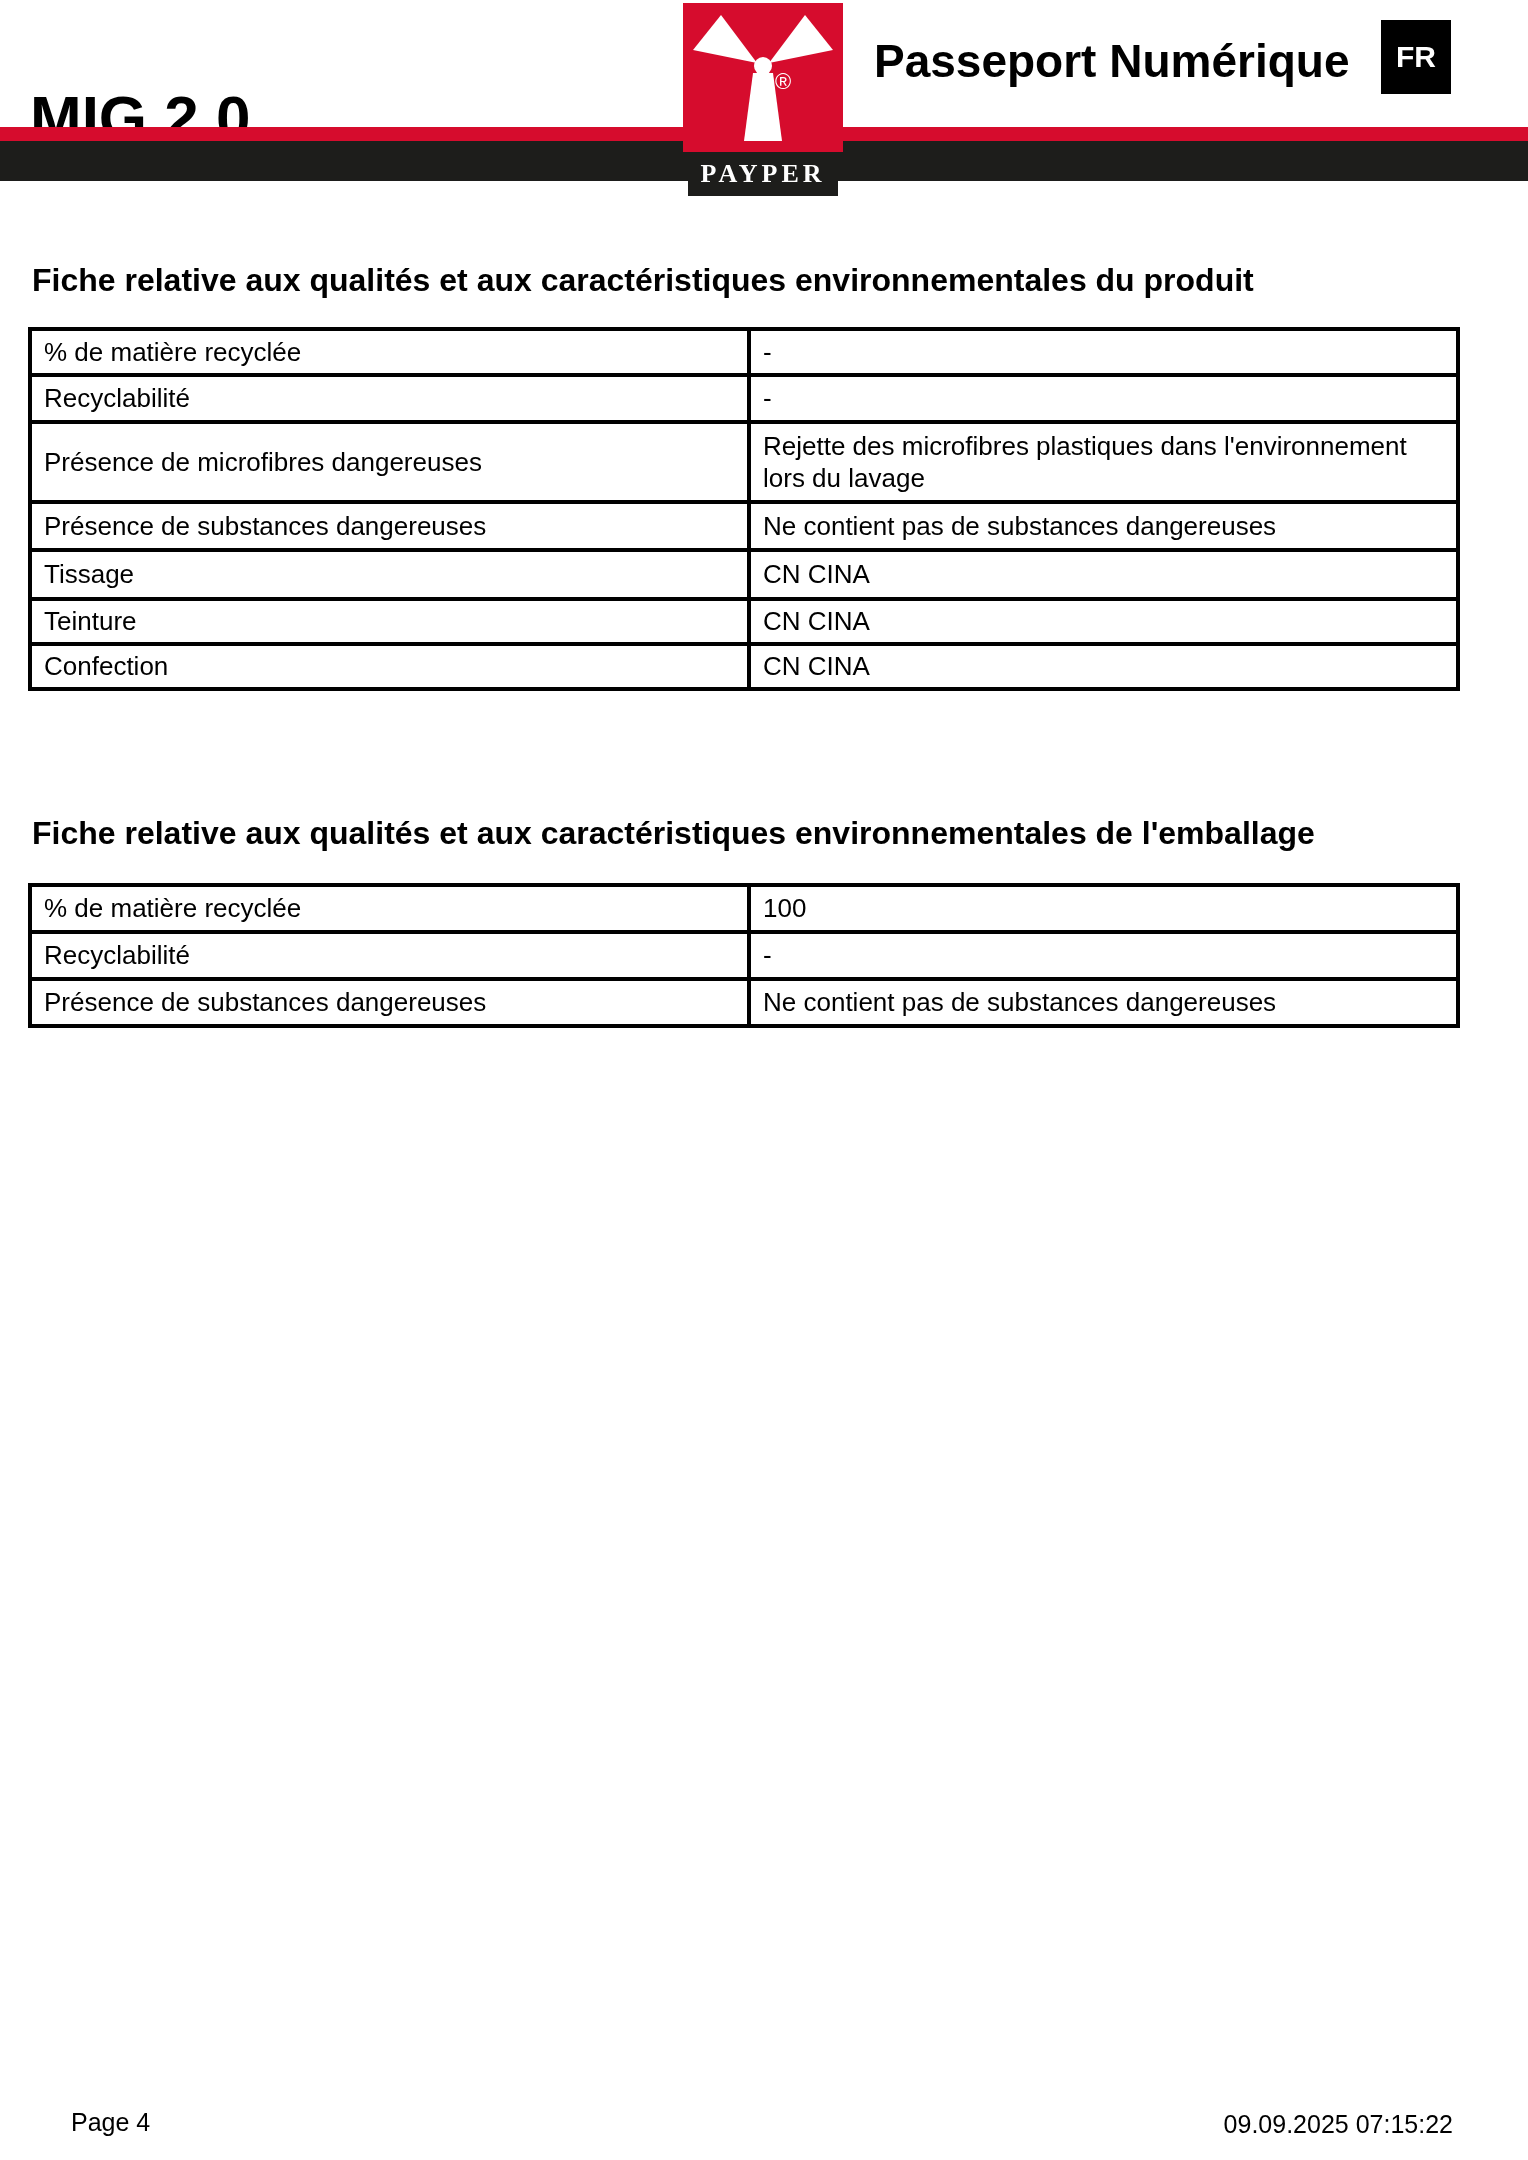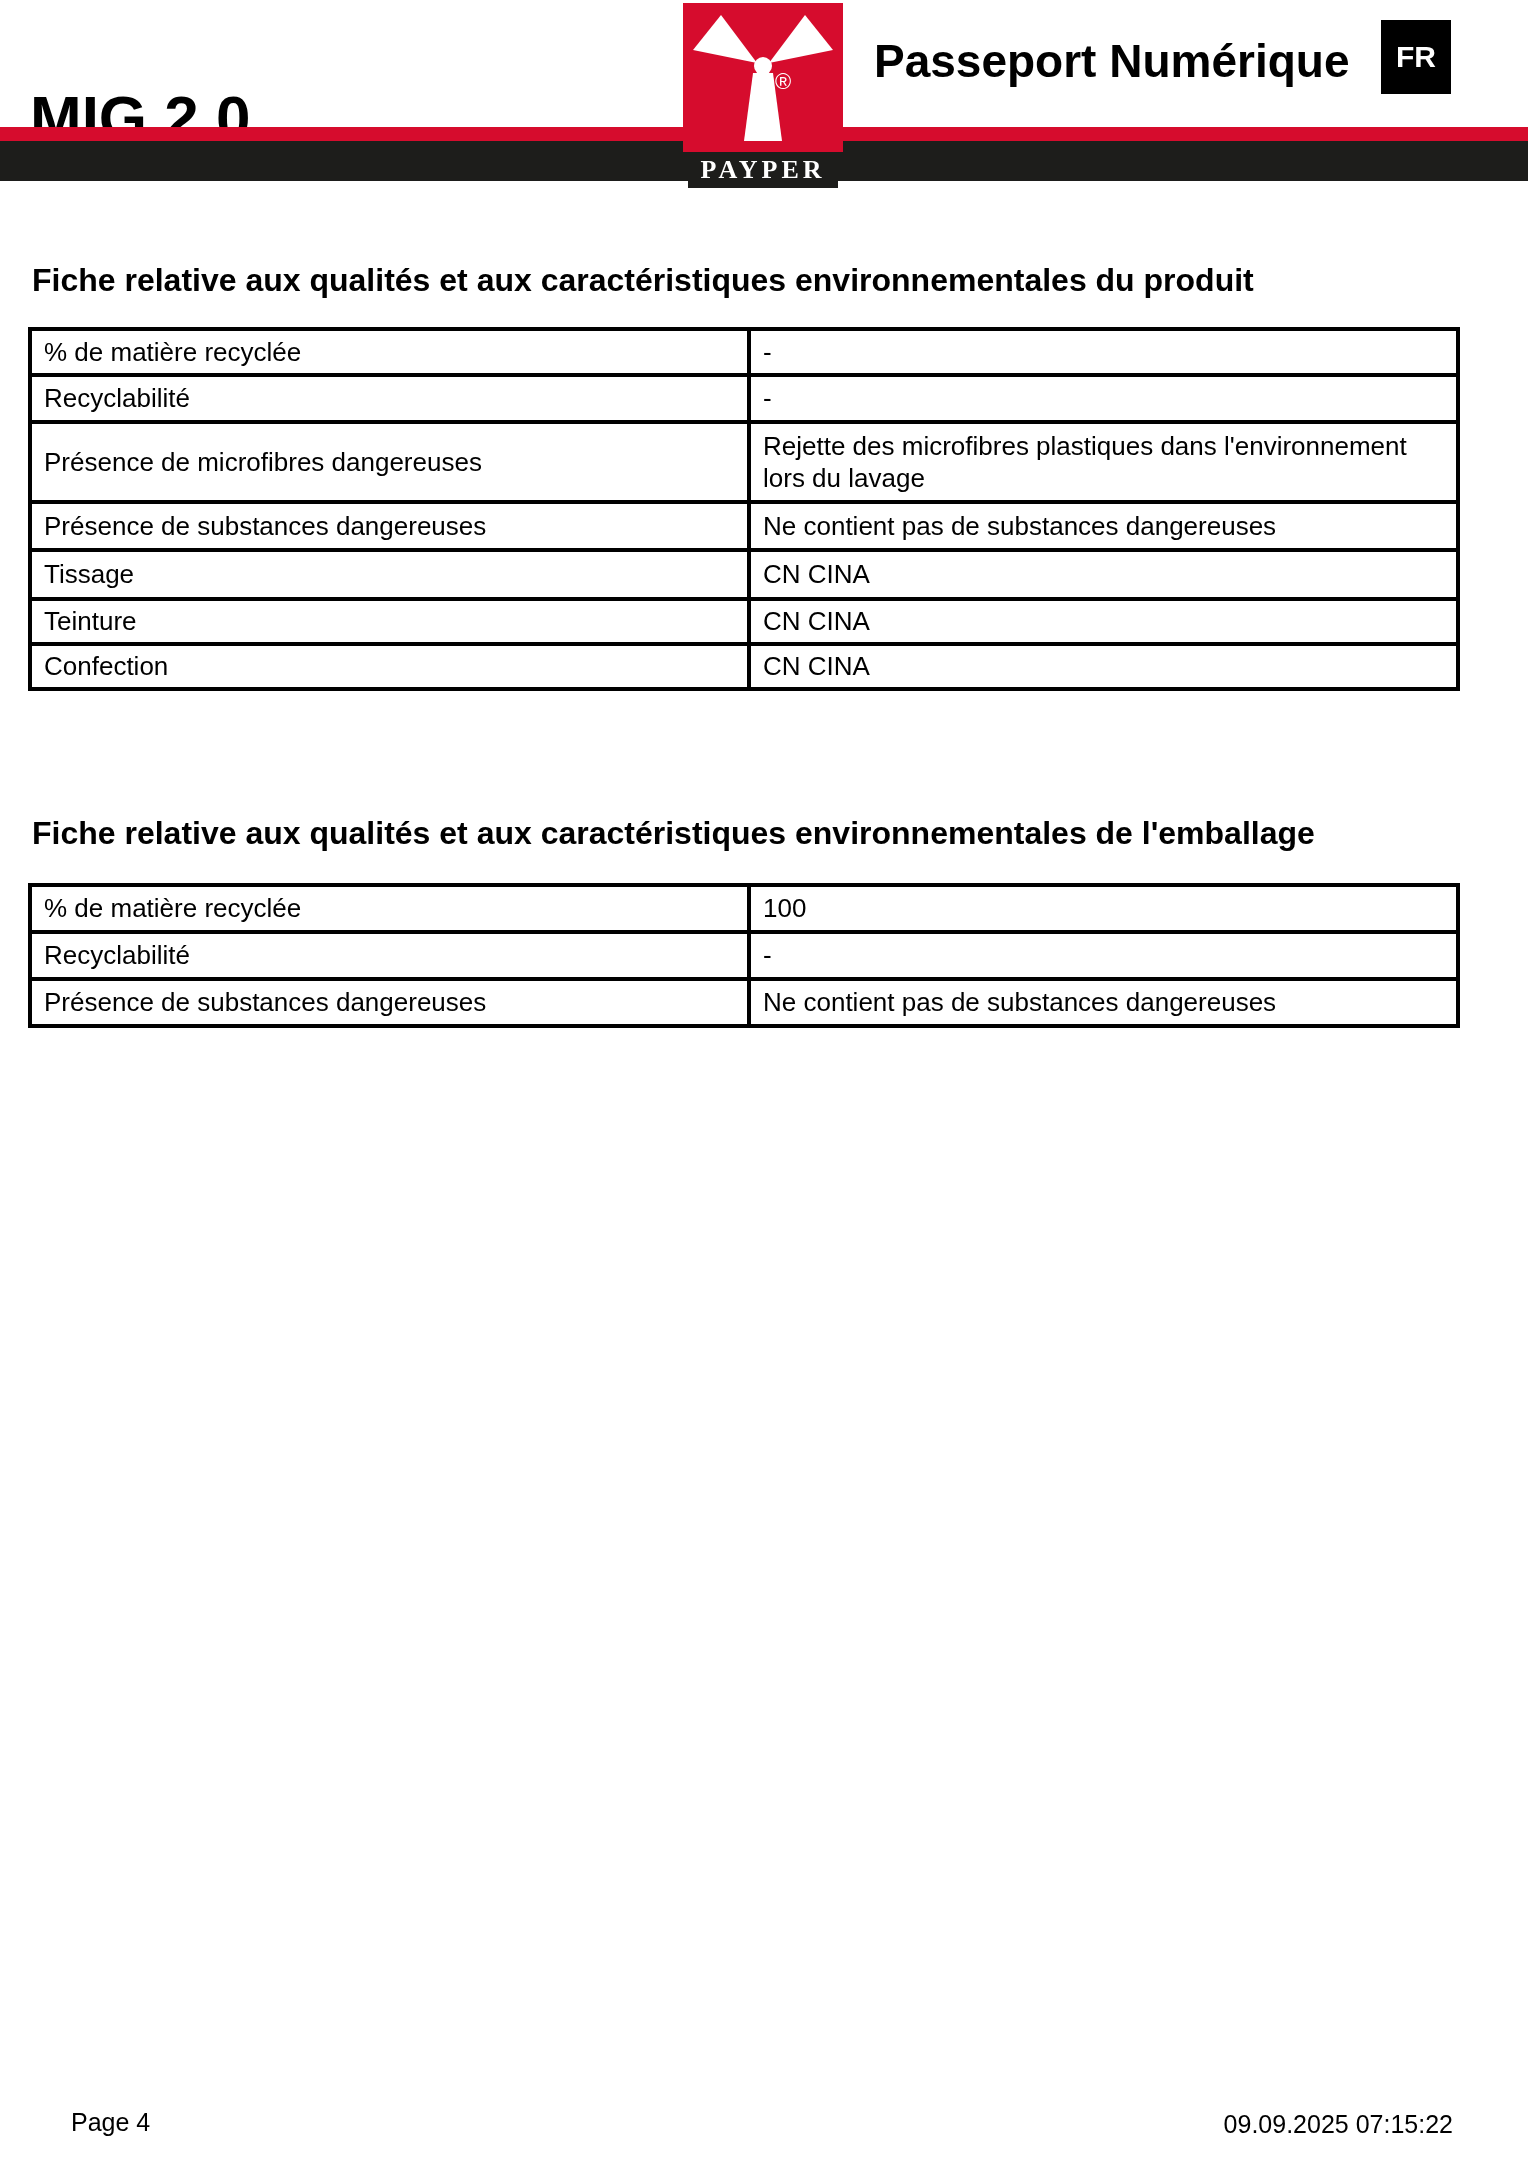--- a/index.html
+++ b/index.html
@@ -39,21 +39,21 @@
     position:absolute;left:0;top:141px;width:1528px;height:40px;
     background:var(--near-black);
   }
   .logo{
     position:absolute;left:683px;top:3px;width:160px;
   }
   .logo .logo-square{
     width:160px;height:149px;display:block;
   }
   .logo .logo-band{
-    margin:0 5px;height:36px;background:var(--near-black);
+    margin:0 5px;height:44px;background:var(--near-black);
     display:flex;align-items:center;justify-content:center;
     color:#fff;font-family:"Liberation Serif","DejaVu Serif",serif;
     font-weight:bold;font-size:26px;letter-spacing:4px;
   }
   
   .section-title{
     position:absolute;left:32px;
     font-size:32px;font-weight:bold;white-space:nowrap;
   }
   #section-title-1{top:262px;}

